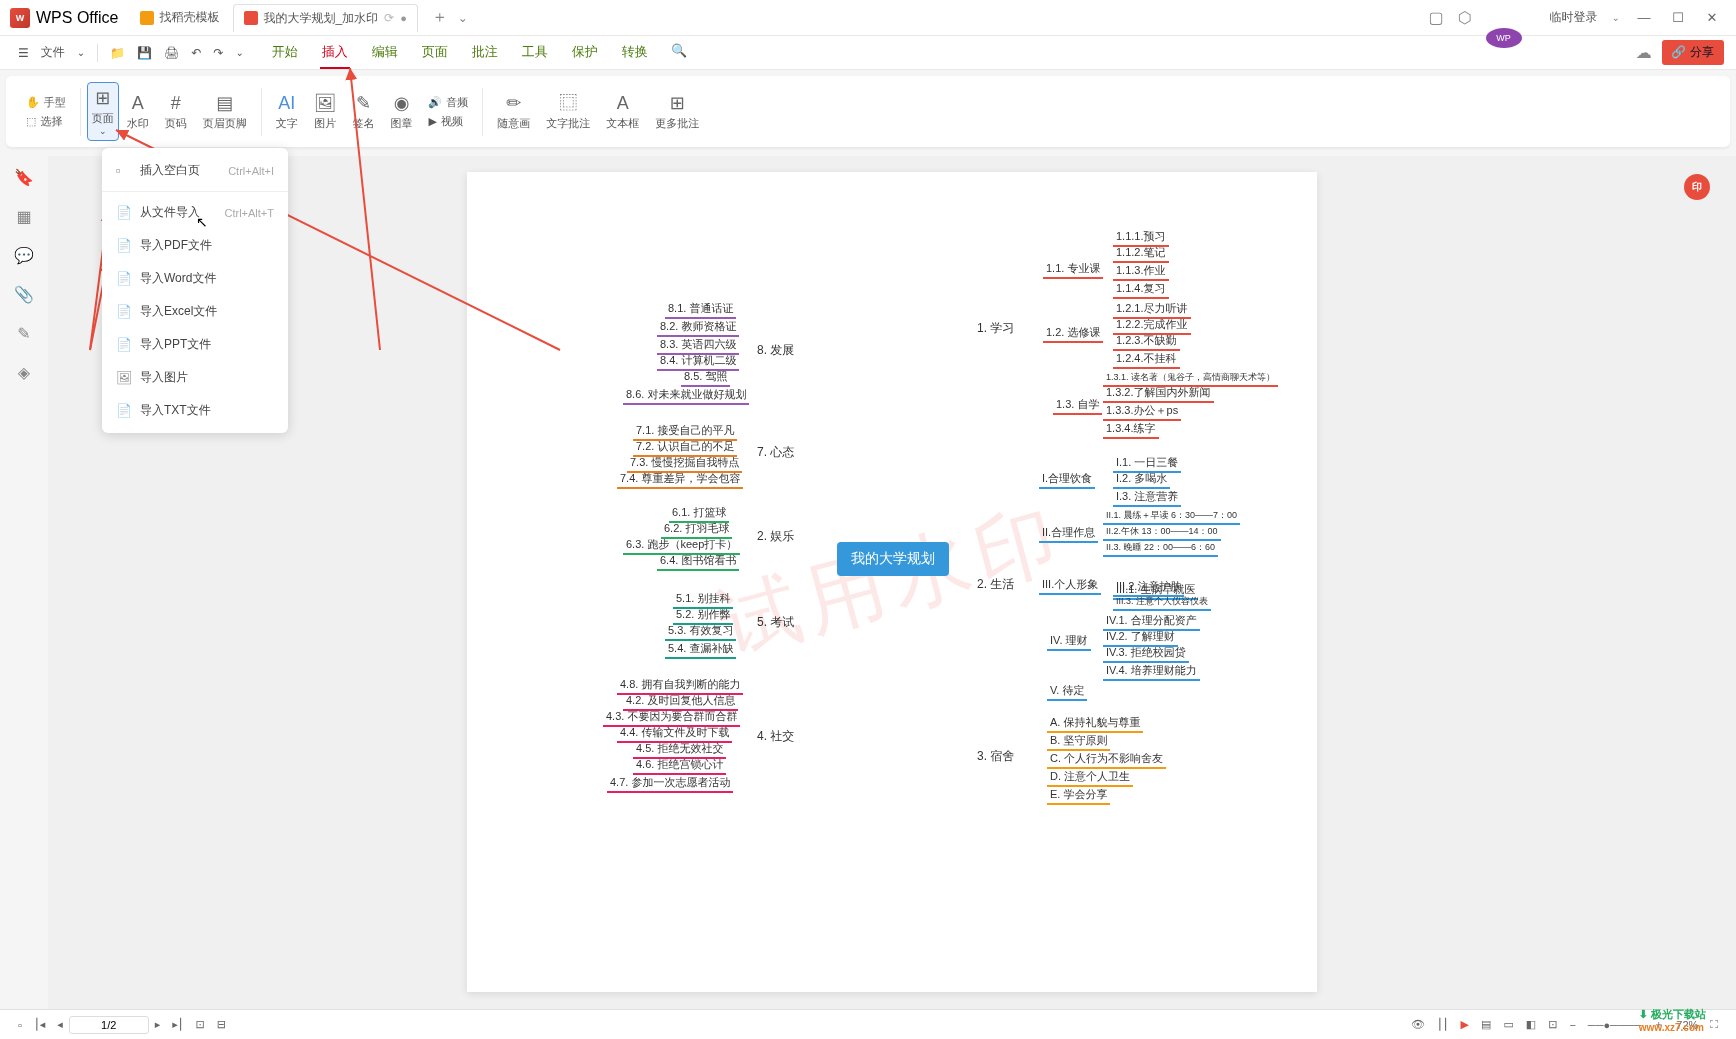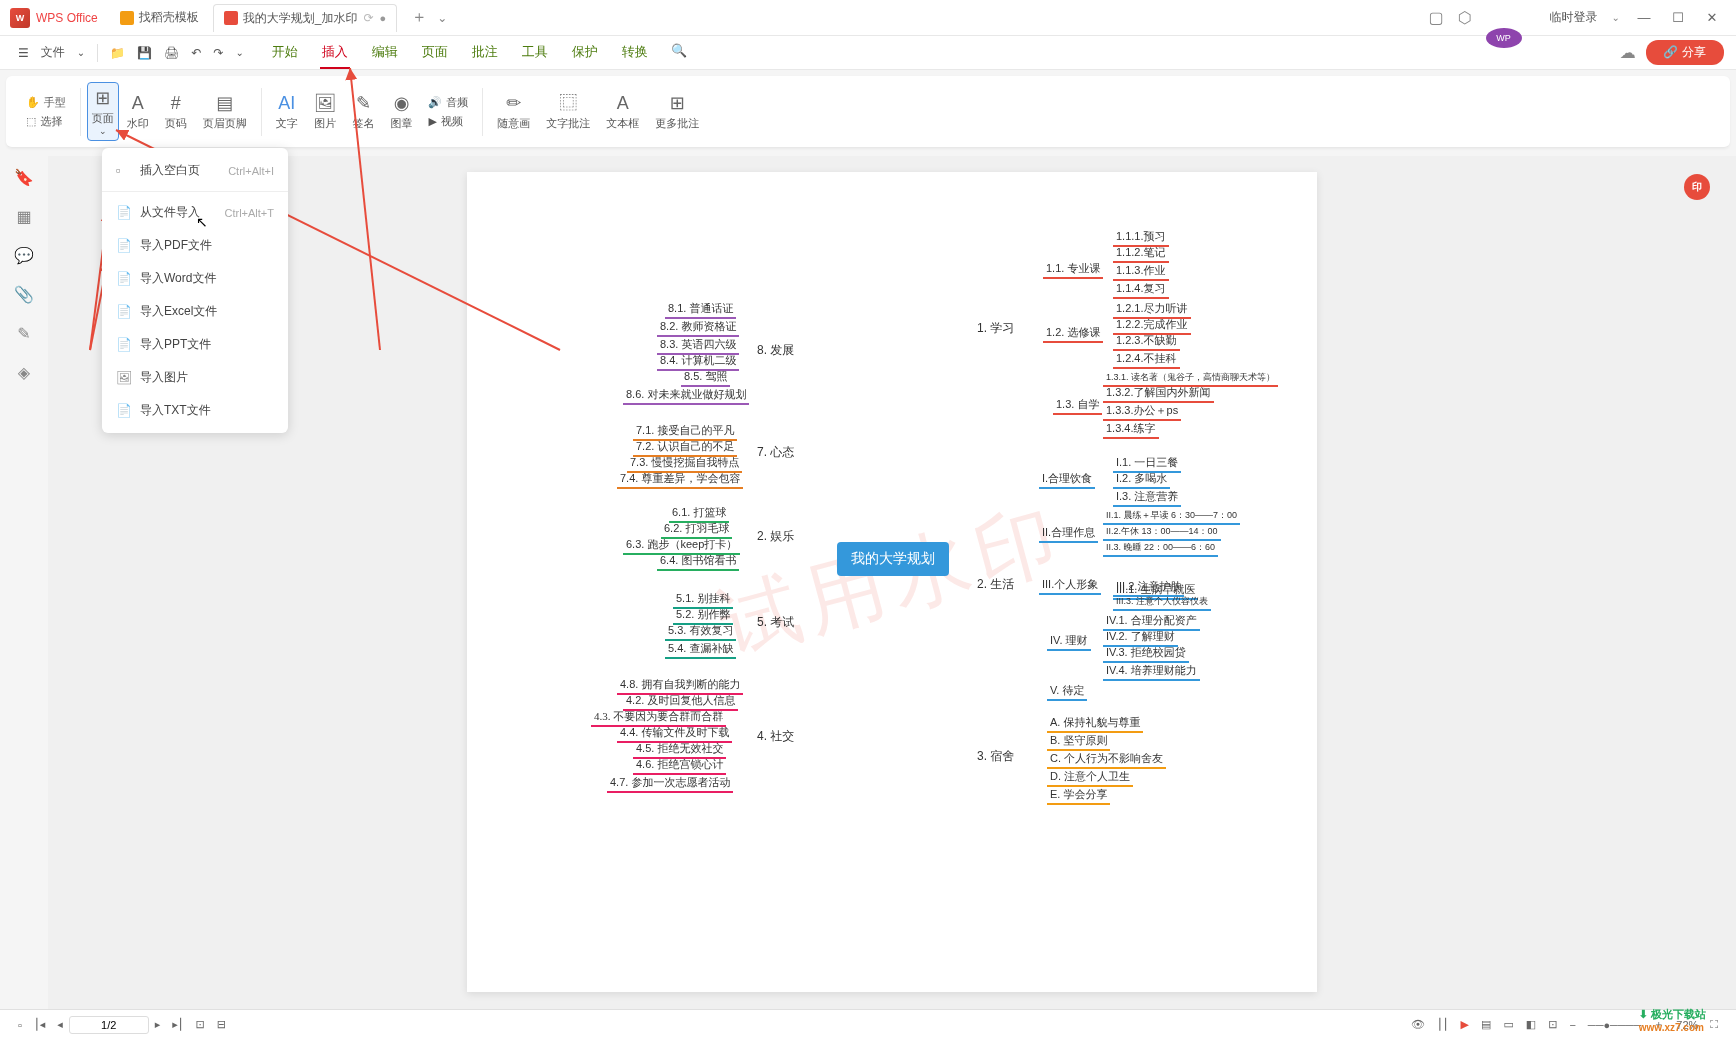--- a/index.html
+++ b/index.html
@@ -1,42 +1,42 @@
 <!DOCTYPE html>
 <html><head>
 <meta charset="utf-8">
 <style>
 * { margin: 0; padding: 0; box-sizing: border-box; font-family: "Microsoft YaHei", Arial, sans-serif; }
 body { background: #f5f5f5; width: 1736px; height: 1039px; overflow: hidden; position: relative; }
 
 
 .titlebar { height: 36px; background: #fff; display: flex; align-items: center; border-bottom: 1px solid #e8e8e8; }
 .app-logo { width: 20px; height: 20px; margin: 0 6px 0 10px; background: linear-gradient(135deg,#e74c3c,#c0392b); border-radius: 3px; display: flex; align-items: center; justify-content: center; color: #fff; font-size: 9px; font-weight: bold; }
-.app-name { font-size: 12px; color: #ef4444; margin-right: 12px; }
+.app-name { font-size: 16px; color: #000000; margin-right: 12px; }
 .tab { height: 28px; padding: 0 10px; display: flex; align-items: center; font-size: 12px; color: #555; border-radius: 4px 4px 0 0; margin-right: 4px; cursor: pointer; }
 .tab.active { background: #fff; border: 1px solid #e0e0e0; border-bottom: none; }
 .tab-icon { width: 14px; height: 14px; margin-right: 5px; border-radius: 2px; }
 .tab-icon.orange { background: #f39c12; }
 .tab-icon.red { background: #e74c3c; }
 .tab-close { margin-left: 6px; color: #999; font-size: 11px; }
 .tab-add { font-size: 16px; color: #888; margin-left: 10px; cursor: pointer; }
 .titlebar-right { margin-left: auto; display: flex; align-items: center; gap: 14px; padding-right: 14px; }
 .avatar { width: 36px; height: 20px; border-radius: 50%; background: #8e44ad; color: #fff; font-size: 9px; display: flex; align-items: center; justify-content: center; margin-top: 40px; }
 .login-text { font-size: 12px; color: #555; padding-left: 14px; }
 .win-btn { width: 20px; text-align: center; color: #666; font-size: 13px; cursor: pointer; }
 
 
 .toolbar-row { height: 34px; background: #fff; display: flex; align-items: center; border-bottom: 1px solid #e8e8e8; padding: 0 12px; }
 .tb-btn { font-size: 12px; color: #555; padding: 0 6px; cursor: pointer; }
 .tb-sep { width: 1px; height: 18px; background: #e0e0e0; margin: 0 6px; }
 .menu-tabs { display: flex; gap: 20px; margin-left: 20px; }
 .menu-tab { font-size: 13px; color: #4d7c0f; padding: 6px 2px; cursor: pointer; }
 .menu-tab.active { color: #d0021b; border-bottom: 2px solid #d0021b; }
 .toolbar-row-right { margin-left: auto; display: flex; align-items: center; gap: 10px; }
-.share-btn { background: #e74c3c; color: #ffffff; font-size: 12px; padding: 4px 18px; border-radius: 12px; cursor: pointer; }
+.share-btn { background: #e74c3c; color: #0f172a; font-size: 12px; padding: 4px 10px; border-radius: 3px; cursor: pointer; }
 
 
 .ribbon { height: 72px; background: #fff; display: flex; align-items: center; padding: 0 12px; border-bottom: 1px solid #e8e8e8; margin: 6px; border-radius: 6px; box-shadow: 0 1px 3px rgba(0,0,0,0.05); }
 .ribbon-group { display: flex; flex-direction: column; align-items: center; padding: 0 8px; font-size: 11px; color: #555; }
 .ribbon-group .icon { font-size: 18px; color: #666; margin-bottom: 2px; }
 .ribbon-sep { width: 1px; height: 48px; background: #e8e8e8; margin: 0 6px; }
 .ribbon-small { display: flex; flex-direction: column; gap: 4px; padding: 0 8px; }
 .ribbon-small-item { font-size: 11px; color: #555; display: flex; align-items: center; gap: 4px; cursor: pointer; }
 .page-btn { border: 1px solid #4a90e2; background: #eaf3fd; border-radius: 4px; padding: 4px; }
 
@@ -323,21 +323,21 @@
       <span class="mm-node" style="top:332px;left:202px;border-color:#27ae60;">6.1. 打篮球</span>
       <span class="mm-node" style="top:348px;left:194px;border-color:#27ae60;">6.2. 打羽毛球</span>
       <span class="mm-node" style="top:364px;left:156px;border-color:#27ae60;">6.3. 跑步（keep打卡）</span>
       <span class="mm-node" style="top:380px;left:190px;border-color:#27ae60;">6.4. 图书馆看书</span>
       <span class="mm-node" style="top:418px;left:206px;border-color:#16a085;">5.1. 别挂科</span>
       <span class="mm-node" style="top:434px;left:206px;border-color:#16a085;">5.2. 别作弊</span>
       <span class="mm-node" style="top:450px;left:198px;border-color:#16a085;">5.3. 有效复习</span>
       <span class="mm-node" style="top:468px;left:198px;border-color:#16a085;">5.4. 查漏补缺</span>
       <span class="mm-node" style="top:504px;left:150px;border-color:#e91e63;">4.8. 拥有自我判断的能力</span>
       <span class="mm-node" style="top:520px;left:156px;border-color:#e91e63;">4.2. 及时回复他人信息</span>
-      <span class="mm-node" style="top:536px;left:124px;border-color:#e91e63;font-family:Liberation Serif, serif;">4.3. 不要因为要合群而合群</span>
+      <span class="mm-node" style="top:536px;left:136px;border-color:#e91e63;">4.3. 不要因为要合群而合群</span>
       <span class="mm-node" style="top:552px;left:150px;border-color:#e91e63;">4.4. 传输文件及时下载</span>
       <span class="mm-node" style="top:568px;left:166px;border-color:#e91e63;">4.5. 拒绝无效社交</span>
       <span class="mm-node" style="top:584px;left:166px;border-color:#e91e63;">4.6. 拒绝宫锁心计</span>
       <span class="mm-node" style="top:602px;left:140px;border-color:#e91e63;">4.7. 参加一次志愿者活动</span>
     </div>
   </div>
 </div>
 
 <div class="pdf-badge">印</div>
 

